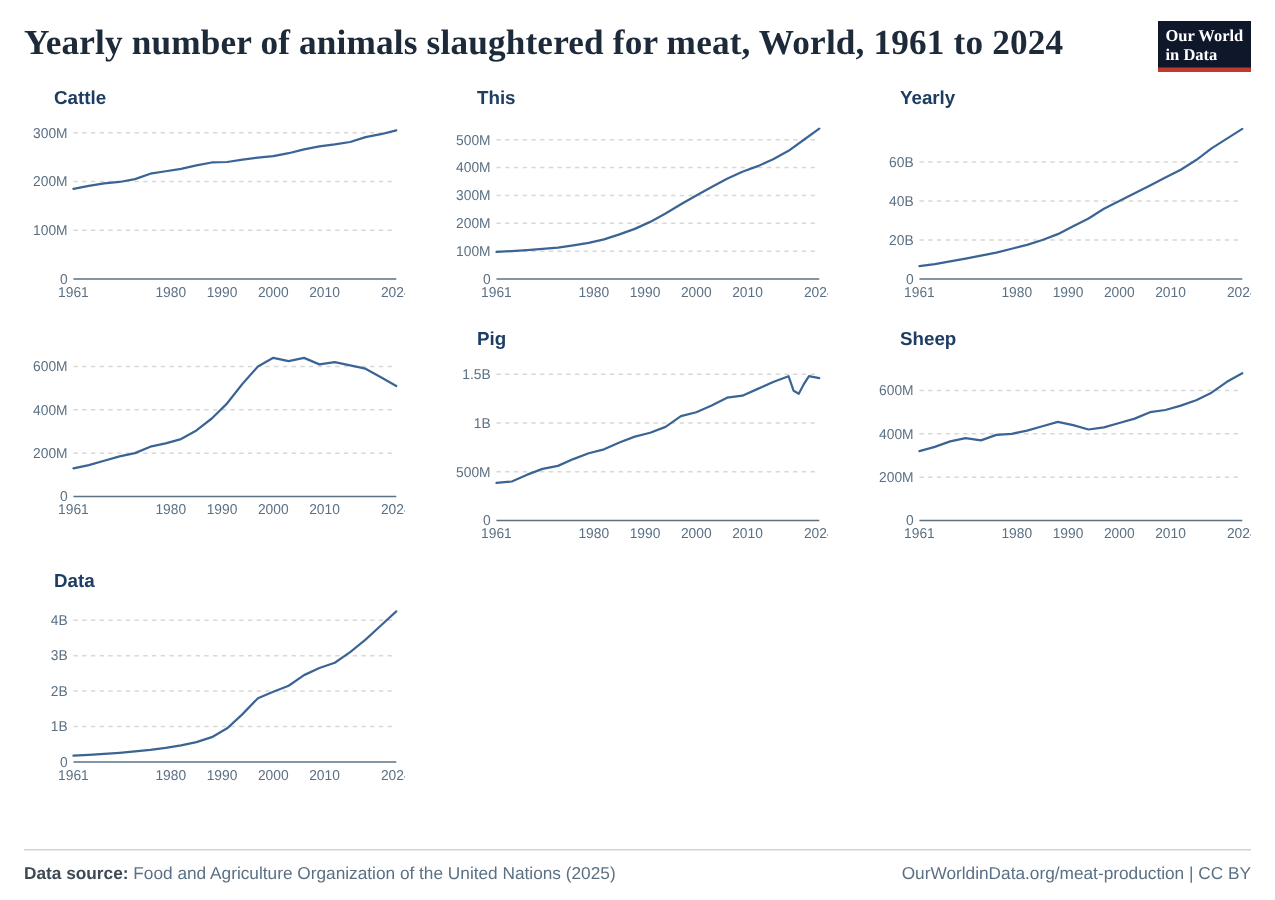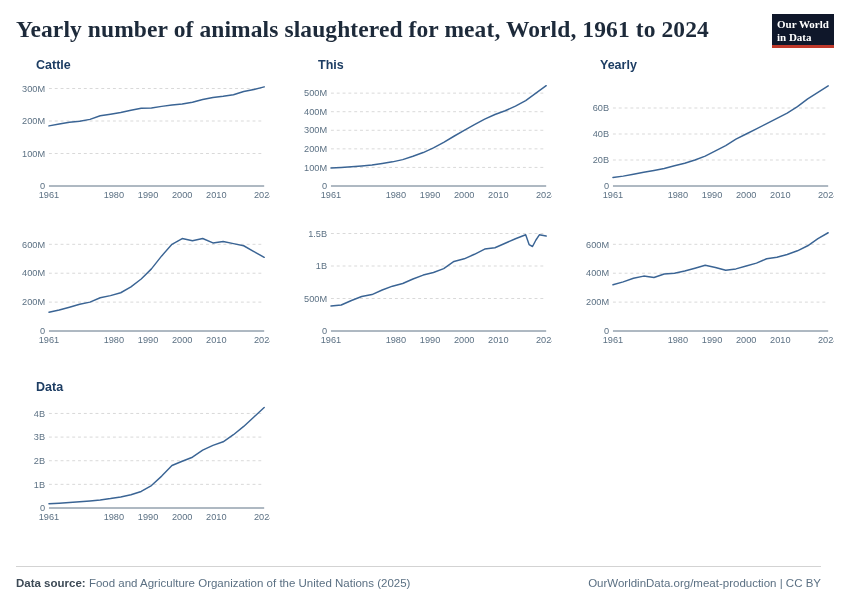--- a/index.html
+++ b/index.html
@@ -74,21 +74,21 @@
     height: 132px;
   }
   .plot-svg {
     display: block;
     width: 100%;
     height: 132px;
   }
   .footer {
     position: absolute;
     left: 16px;
-    right: 29px;
+    right: 16px;
     bottom: 8px;
     border-top: 1px solid #d3d3d3;
     padding-top: 7px;
     font-size: 11.5px;
     color: #5b7083;
   }
   .footer-row {
     display: flex;
     justify-content: space-between;
     align-items: baseline;
@@ -223,20 +223,21 @@
             <text x="100.95238095238095" y="124" text-anchor="middle" class="tick-label">1980</text>
             <text x="136.1904761904762" y="124" text-anchor="middle" class="tick-label">1990</text>
             <text x="171.42857142857144" y="124" text-anchor="middle" class="tick-label">2000</text>
             <text x="206.66666666666666" y="124" text-anchor="middle" class="tick-label">2010</text>
             <text x="256" y="124" text-anchor="middle" class="tick-label">2024</text>
             <path d="M34.00 93.22 L44.57 91.06 L55.14 88.17 L65.71 85.28 L76.29 83.11 L86.86 78.78 L97.43 76.61 L108.00 73.72 L118.57 67.94 L129.14 60.00 L139.71 49.89 L150.29 36.89 L160.86 25.33 L171.43 19.56 L182.00 21.72 L192.57 19.56 L203.14 23.89 L213.71 22.44 L224.29 24.61 L234.86 26.78 L245.43 32.56 L256.00 38.33" class="series-line"></path>
           </svg>
         </div>
       </div>
       <div class="panel">
+        <div class="panel-title">Pig</div>
         <div class="plot-wrap">
           <svg class="plot-svg" viewBox="0 0 262 132" preserveAspectRatio="none">
             <line x1="34" x2="256" y1="79.5" y2="79.5" class="gridline"></line>
             <text x="30" y="82.7" text-anchor="end" class="tick-label">500M</text>
             <line x1="34" x2="256" y1="47" y2="47" class="gridline"></line>
             <text x="30" y="50.2" text-anchor="end" class="tick-label">1B</text>
             <line x1="34" x2="256" y1="14.5" y2="14.5" class="gridline"></line>
             <text x="30" y="17.7" text-anchor="end" class="tick-label">1.5B</text>
             <line x1="34" x2="256" y1="112" y2="112" class="axis-line"></line>
             <text x="30" y="115.2" text-anchor="end" class="tick-label">0</text>
@@ -244,20 +245,21 @@
             <text x="100.95238095238095" y="124" text-anchor="middle" class="tick-label">1980</text>
             <text x="136.1904761904762" y="124" text-anchor="middle" class="tick-label">1990</text>
             <text x="171.42857142857144" y="124" text-anchor="middle" class="tick-label">2000</text>
             <text x="206.66666666666666" y="124" text-anchor="middle" class="tick-label">2010</text>
             <text x="256" y="124" text-anchor="middle" class="tick-label">2024</text>
             <path d="M34.00 86.97 L44.57 86.00 L55.14 81.45 L65.71 77.55 L76.29 75.60 L86.86 71.05 L97.43 67.15 L108.00 64.55 L118.57 60.00 L129.14 56.10 L139.71 53.50 L150.29 49.60 L160.86 42.45 L171.43 39.85 L182.00 35.30 L192.57 30.10 L203.14 28.80 L213.71 24.25 L224.29 19.70 L234.86 15.80 L238.38 25.55 L241.90 27.50 L245.43 21.00 L248.95 15.80 L256.00 17.10" class="series-line"></path>
           </svg>
         </div>
       </div>
       <div class="panel">
+        <div class="panel-title">Sheep</div>
         <div class="plot-wrap">
           <svg class="plot-svg" viewBox="0 0 262 132" preserveAspectRatio="none">
             <line x1="34" x2="256" y1="83.11111111111111" y2="83.11111111111111" class="gridline"></line>
             <text x="30" y="86.31111111111112" text-anchor="end" class="tick-label">200M</text>
             <line x1="34" x2="256" y1="54.22222222222222" y2="54.22222222222222" class="gridline"></line>
             <text x="30" y="57.422222222222224" text-anchor="end" class="tick-label">400M</text>
             <line x1="34" x2="256" y1="25.33333333333333" y2="25.33333333333333" class="gridline"></line>
             <text x="30" y="28.533333333333328" text-anchor="end" class="tick-label">600M</text>
             <line x1="34" x2="256" y1="112" y2="112" class="axis-line"></line>
             <text x="30" y="115.2" text-anchor="end" class="tick-label">0</text>

